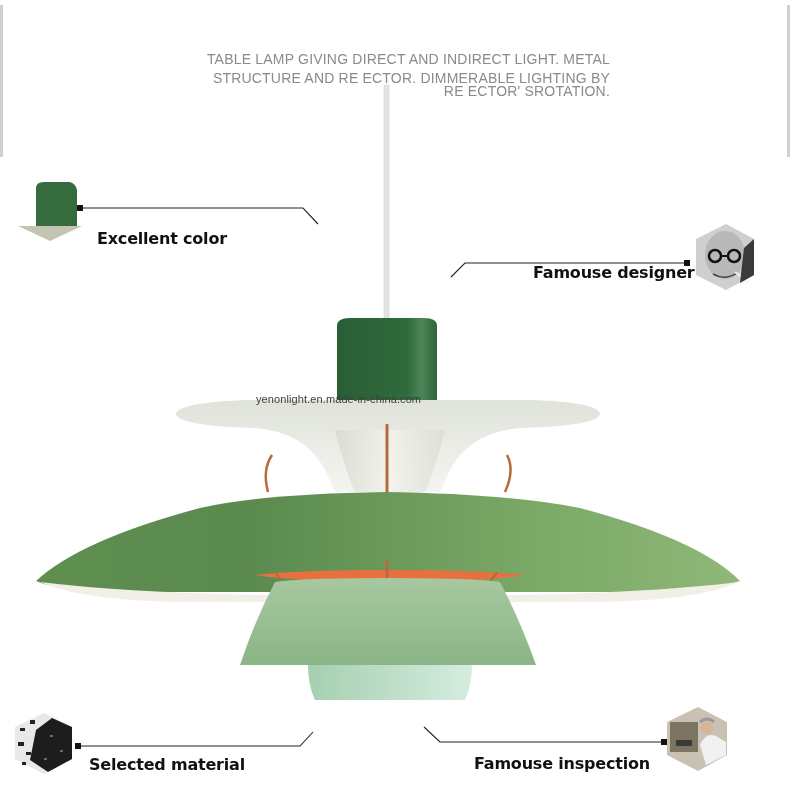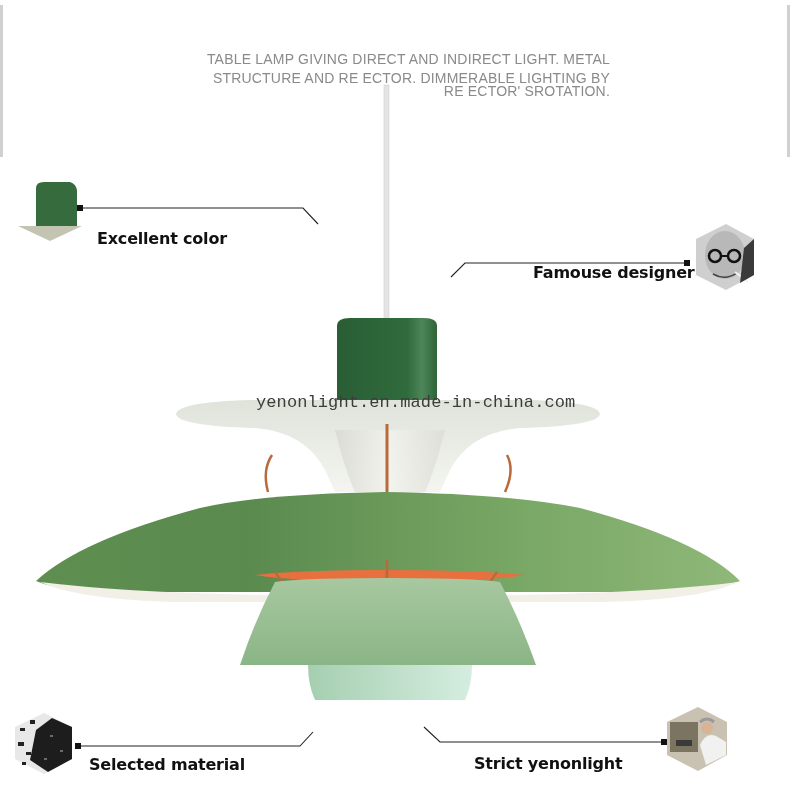--- a/index.html
+++ b/index.html
@@ -4,21 +4,21 @@
 <style>
   html, body { margin: 0; padding: 0; background: #ffffff; }
   body { width: 790px; height: 808px; position: relative; overflow: hidden; font-family: "DejaVu Sans", sans-serif; }
   .edge-bar { position: absolute; top: 5px; width: 3px; height: 152px; background: #d0d0d0; }
   .edge-left { left: 0; }
   .edge-right { left: 787px; }
   .caption { position: absolute; left: 190px; width: 420px; text-align: right; color: #8a8a8a; font-family: "Liberation Sans", sans-serif; font-size: 14px; letter-spacing: 0.2px; line-height: 13px; }
   .caption-1 { top: 53px; }
   .caption-2 { top: 72px; }
   .label { position: absolute; font-family: "DejaVu Sans", sans-serif; font-weight: bold; font-size: 16px; color: #111; white-space: nowrap; letter-spacing: -0.2px; }
-  .watermark { position: absolute; left: 256px; top: 393px; font-family: Liberation Mono, monospace; font-size: 17px; color: #3c3c3c; white-space: nowrap; letter-spacing: 0.1px; }
+  .watermark { position: absolute; left: 256px; top: 393px; font-family: Liberation Sans, sans-serif; font-size: 11px; color: #3c3c3c; white-space: nowrap; letter-spacing: 0.1px; }
   svg { position: absolute; left: 0; top: 0; }
 </style>
 </head>
 <body>
 
 <div class="edge-bar edge-left"></div>
 <div class="edge-bar edge-right"></div>
 
 <div class="caption caption-1">TABLE LAMP GIVING DIRECT AND INDIRECT LIGHT. METAL</div>
 <div class="caption caption-2">STRUCTURE AND RE ECTOR. DIMMERABLE LIGHTING BY RE ECTOR'   SROTATION.</div>
@@ -133,13 +133,13 @@
     <path d="M700 722 Q707 716 714 722" stroke="#9a9a9a" stroke-width="3" fill="none"></path>
     <rect x="676" y="740" width="16" height="6" fill="#3a3a3a"></rect>
   </g>
 </svg>
 
 <div class="watermark">yenonlight.en.made-in-china.com</div>
 
 <div class="label" style="left:97px; top:218px;margin-top:11px;">Excellent color</div>
 <div class="label" style="left:525px; top:263px;margin-left:8px;">Famouse designer</div>
 <div class="label" style="left:89px; top:747px;margin-top:8px;">Selected material</div>
-<div class="label" style="left:474px; top:754px;">Strict yenonlight</div>
+<div class="label" style="left:474px; top:754px;">Famouse inspection</div>
 
 </body></html>

